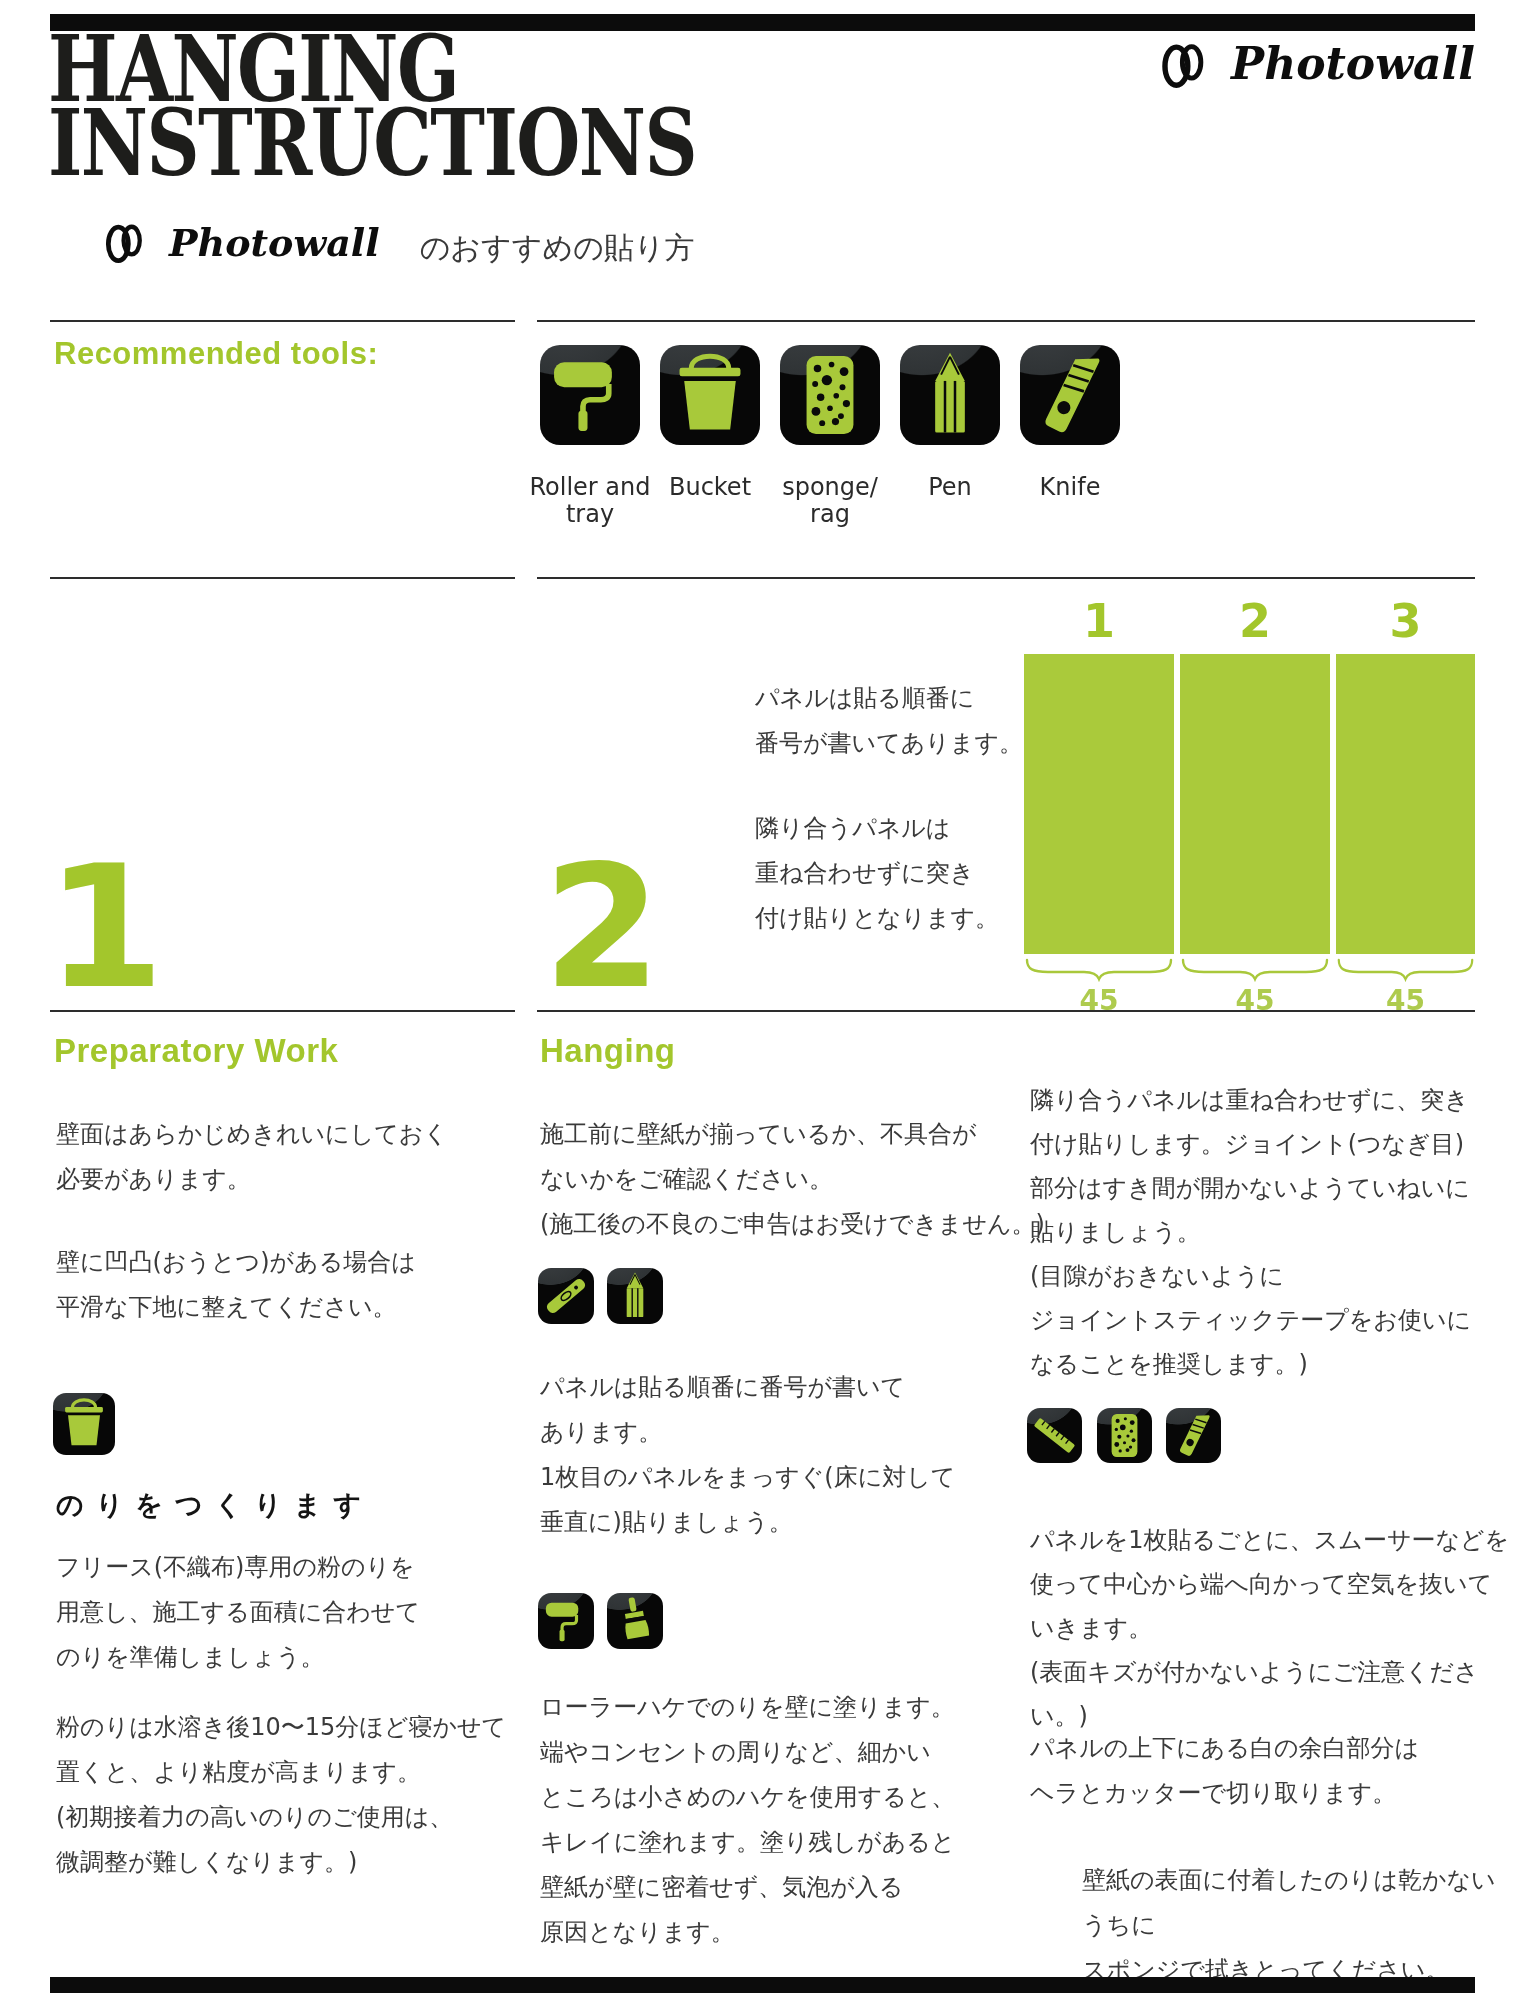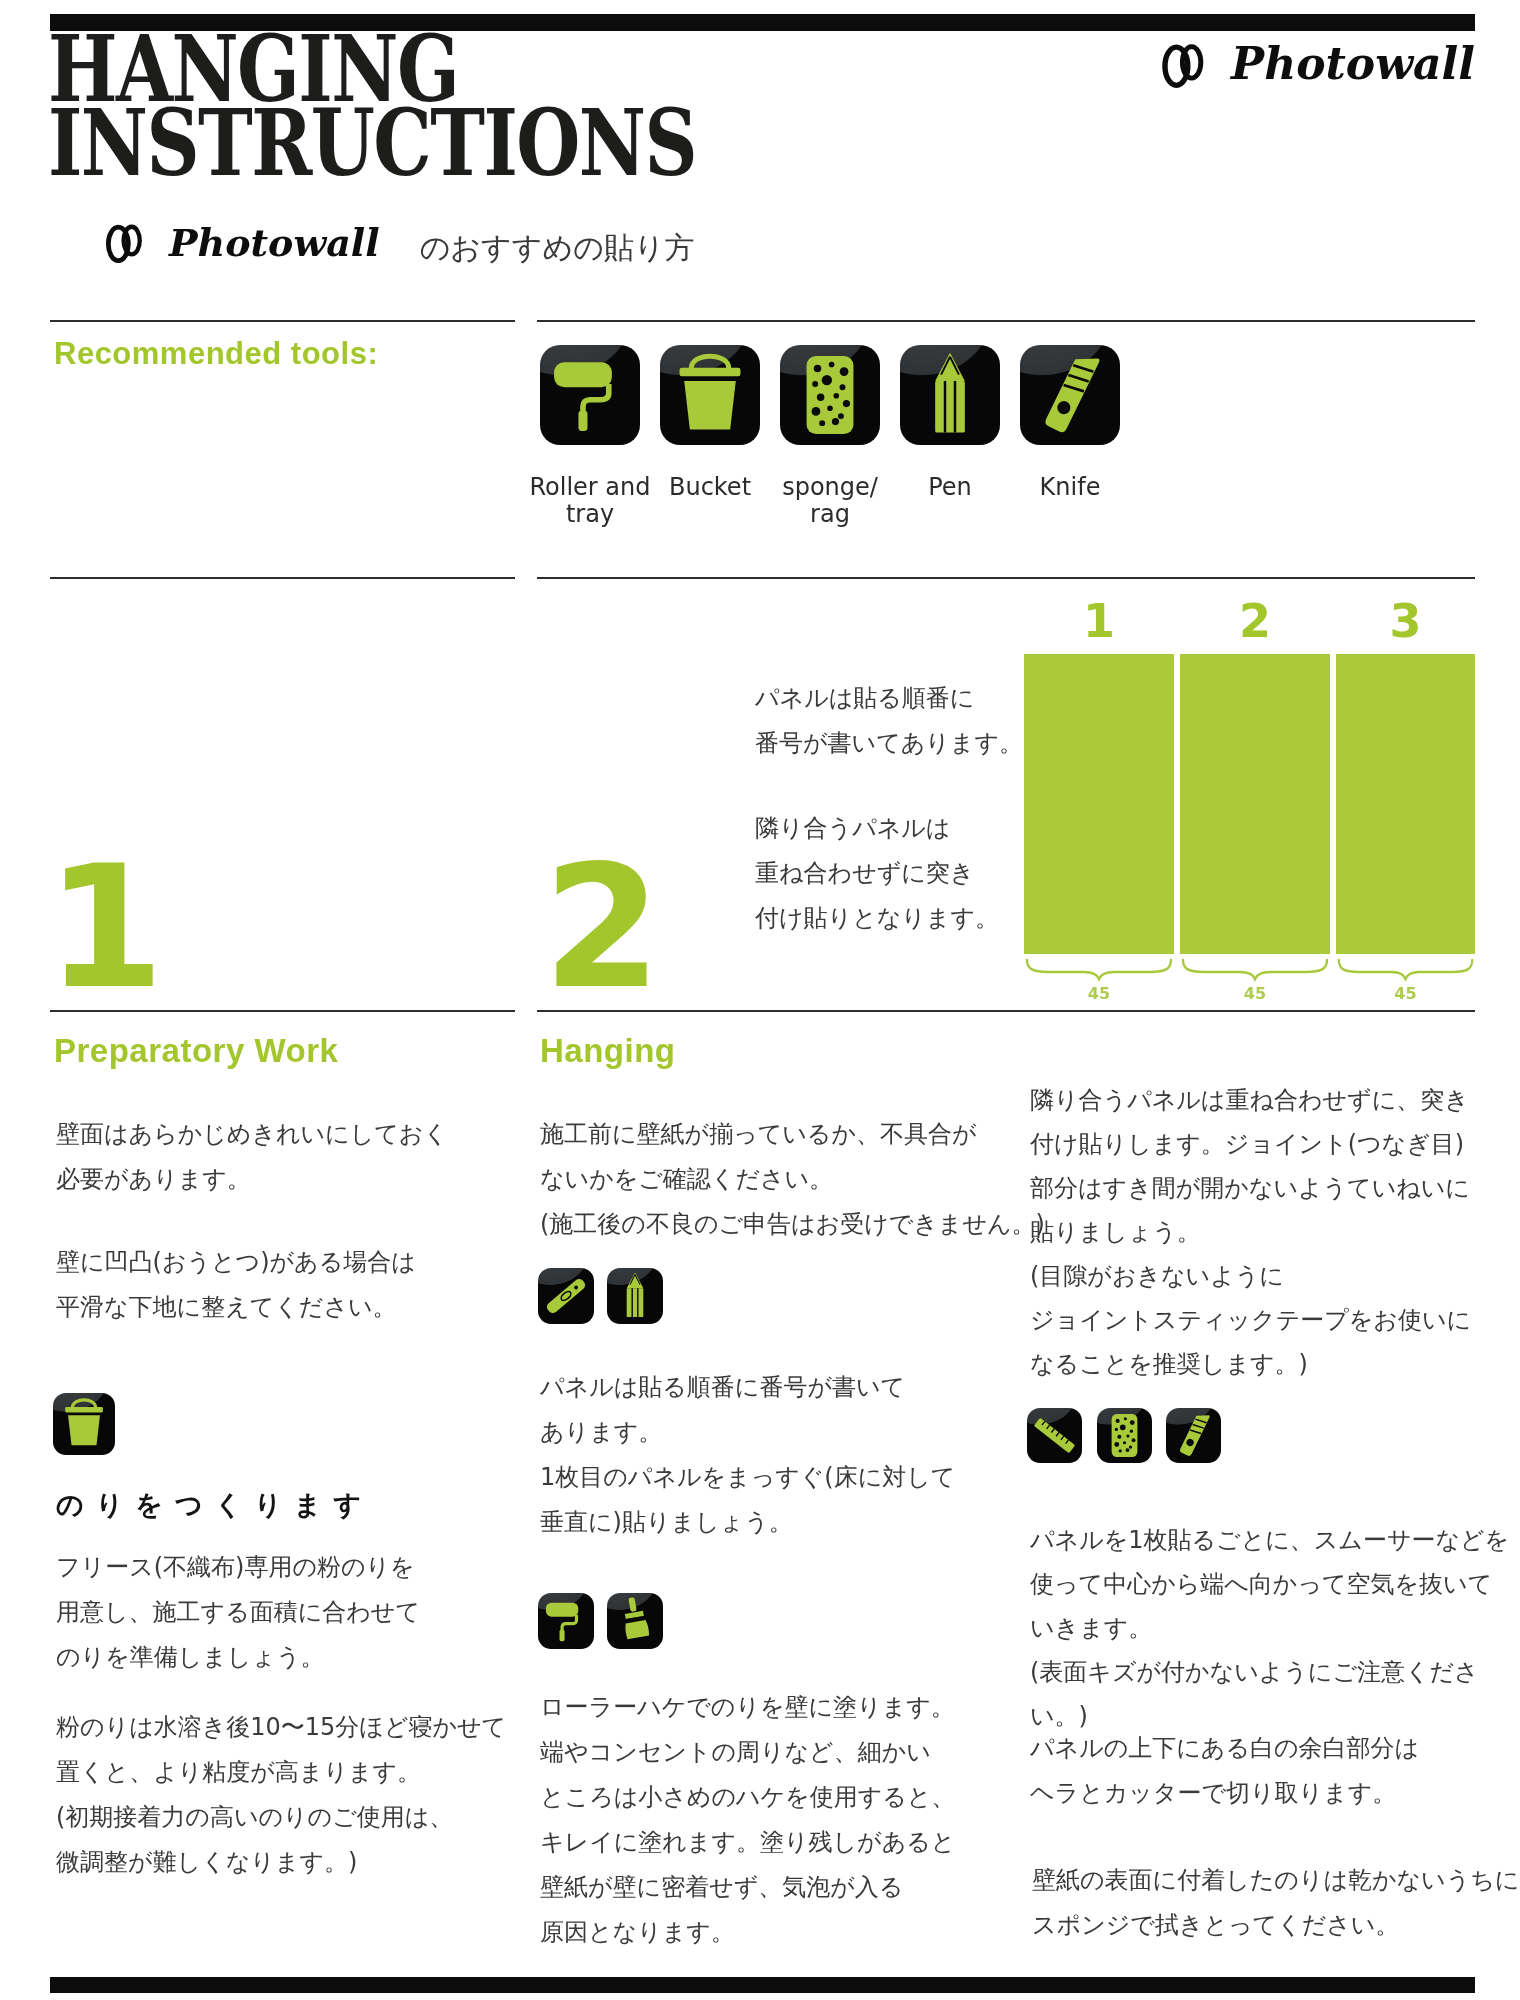--- a/index.html
+++ b/index.html
@@ -16,21 +16,21 @@
   .jp{font-family:"DejaVu Sans", sans-serif;font-size:24px;line-height:45px;color:#3a3a3a;white-space:pre-line;}
   .jp.lh44{line-height:44px;}
   .green-h{color:#a3c62c;font-weight:700;}
   .tools-heading{font-size:31px;letter-spacing:0.5px;}
   .section-heading{font-size:33px;letter-spacing:0.5px;}
   .tool-label{font-family:"DejaVu Sans", sans-serif;font-size:24px;line-height:27px;color:#2b2b2b;text-align:center;white-space:pre-line;}
   .bignum{color:#a3c62c;font-weight:700;font-size:170px;line-height:150px;font-family:"DejaVu Sans", sans-serif;}
   .panelnum{color:#a3c62c;font-weight:700;font-size:46px;line-height:46px;text-align:center;font-family:"DejaVu Sans", sans-serif;}
   .panel{background:#aaca3b;}
   .brace{display:block;}
-  .width-label{color:#aecb4e;font-weight:700;font-size:16px;text-align:center;font-family:"DejaVu Sans", sans-serif;}
+  .width-label{color:#aecb4e;font-weight:700;font-size:28px;text-align:center;font-family:"DejaVu Sans", sans-serif;}
   .glue-heading{font-family:"DejaVu Sans", sans-serif;font-weight:700;font-size:27px;color:#141414;letter-spacing:12px;white-space:nowrap;}
   .tile{position:absolute;border-radius:20px;
         background:radial-gradient(135% 115% at 22% -28%, #3d4144 0%, #2f3335 50%, #070707 51%);}
   .tile.small{border-radius:13px;}
   .tile svg{position:absolute;left:0;top:0;width:100%;height:100%;}
 </style>
 </head>
 <body>
 
 <div id="canvas">
@@ -293,18 +293,18 @@
       </g>
     </svg>
   </div>
 
   <div class="abs jp lh44" style="left:1030px;top:1518px;">パネルを1枚貼るごとに、スムーサーなどを
 使って中心から端へ向かって空気を抜いて
 いきます。
 (表面キズが付かないようにご注意ください。)</div>
   <div class="abs jp" style="left:1030px;top:1726px;">パネルの上下にある白の余白部分は
 ヘラとカッターで切り取ります。</div>
-  <div class="abs jp" style="left:1032px;top:1858px;">壁紙の表面に付着したのりは乾かないうちに
+  <div class="abs jp" style="left:1082px;top:1858px;">壁紙の表面に付着したのりは乾かないうちに
 スポンジで拭きとってください。</div>
 
   <div class="abs bar" style="left:50px;top:1977px;width:1425px;height:16px;"></div>
 
 </div>
 
 </body></html>

